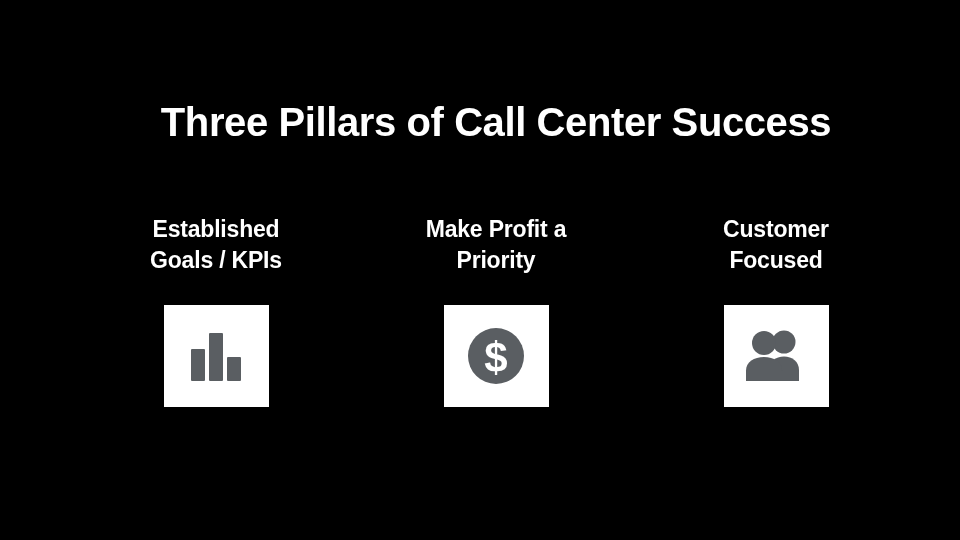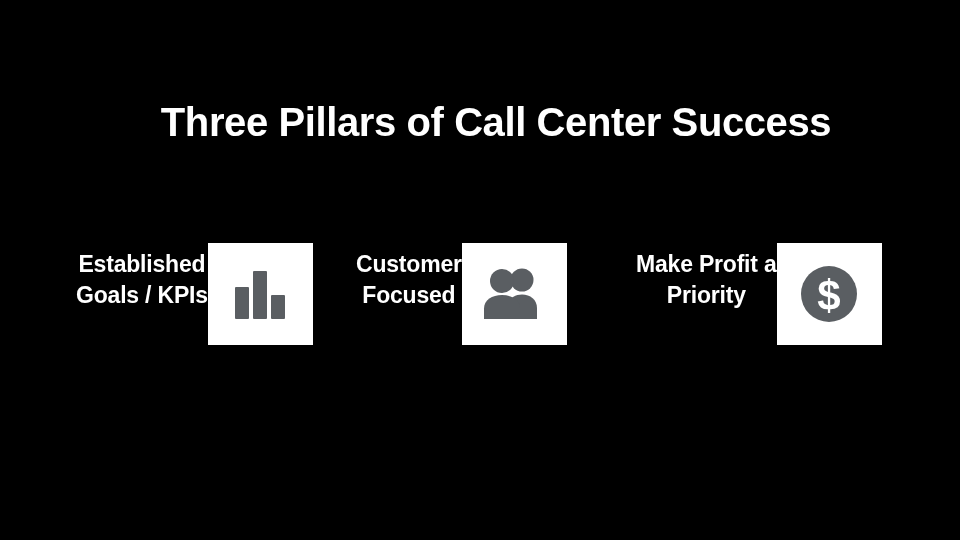--- a/index.html
+++ b/index.html
@@ -47,21 +47,21 @@
     width: 840px;
     height: 210px;
     display: flex;
     flex-direction: row;
     align-items: flex-start;
     justify-content: space-between;
   }
   .pillar {
     width: 280px;
     display: flex;
-    flex-direction: row;
+    flex-direction: column;
     align-items: center;
   }
   .pillar-heading {
     color: #ffffff;
     font-size: 23px;
     font-weight: bold;
     line-height: 31px;
     text-align: center;
     letter-spacing: -0.2px;
     white-space: pre-line;
@@ -109,45 +109,45 @@
           <svg width="58" height="58" viewBox="0 0 58 58" aria-hidden="true">
             <rect x="4" y="22" width="14" height="32" rx="1" fill="#5a5e62"></rect>
             <rect x="22" y="6" width="14" height="48" rx="1" fill="#5a5e62"></rect>
             <rect x="40" y="30" width="14" height="24" rx="1" fill="#5a5e62"></rect>
           </svg>
         </span>
       </div>
     </div>
 
     <div class="pillar">
+      <div class="pillar-heading">Make Profit a
+Priority</div>
+      <div class="icon-tile">
+        <span>
+          <svg width="60" height="60" viewBox="0 0 60 60" aria-hidden="true">
+            <circle cx="30" cy="30" r="28" fill="#5a5e62"></circle>
+            <text x="30" y="31" text-anchor="middle" dominant-baseline="central" font-family="'Liberation Sans', sans-serif" font-size="42" font-weight="bold" fill="#ffffff">$</text>
+          </svg>
+        </span>
+      </div>
+    </div>
+
+    <div class="pillar">
       <div class="pillar-heading">Customer
 Focused</div>
       <div class="icon-tile">
         <span>
           <svg width="64" height="58" viewBox="0 0 64 58" aria-hidden="true">
 
             <circle cx="40" cy="15" r="11.5" fill="#5a5e62"></circle>
             <path d="M25 54 V43 C25 34.7 31.7 29.5 40 29.5 C48.3 29.5 55 34.7 55 43 V54 Z" fill="#5a5e62"></path>
 
             <circle cx="20" cy="16" r="12" fill="#5a5e62"></circle>
             <path d="M2 54 V43.5 C2 35 10.1 30 20 30 C29.9 30 38 35 38 43.5 V54 Z" fill="#5a5e62"></path>
           </svg>
         </span>
       </div>
     </div>
 
-    <div class="pillar">
-      <div class="pillar-heading">Make Profit a
-Priority</div>
-      <div class="icon-tile">
-        <span>
-          <svg width="60" height="60" viewBox="0 0 60 60" aria-hidden="true">
-            <circle cx="30" cy="30" r="28" fill="#5a5e62"></circle>
-            <text x="30" y="31" text-anchor="middle" dominant-baseline="central" font-family="'Liberation Sans', sans-serif" font-size="42" font-weight="bold" fill="#ffffff">$</text>
-          </svg>
-        </span>
-      </div>
-    </div>
-
   </div>
 
 
 </div>
 
 </body></html>

